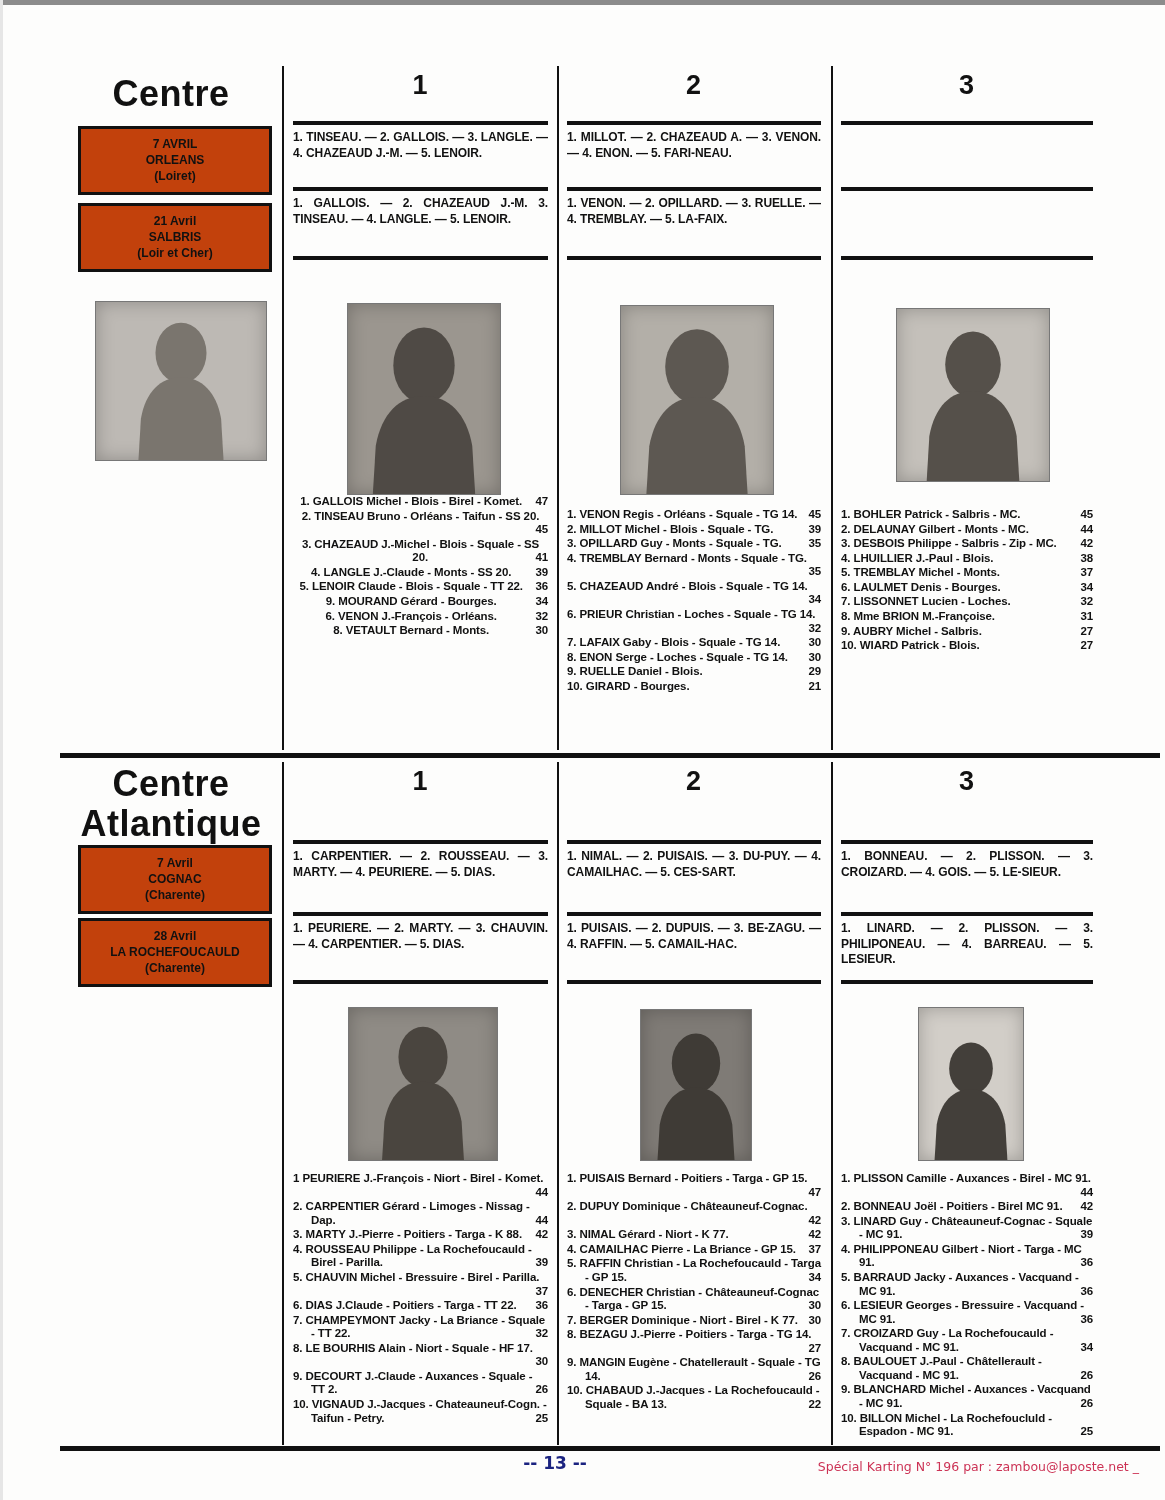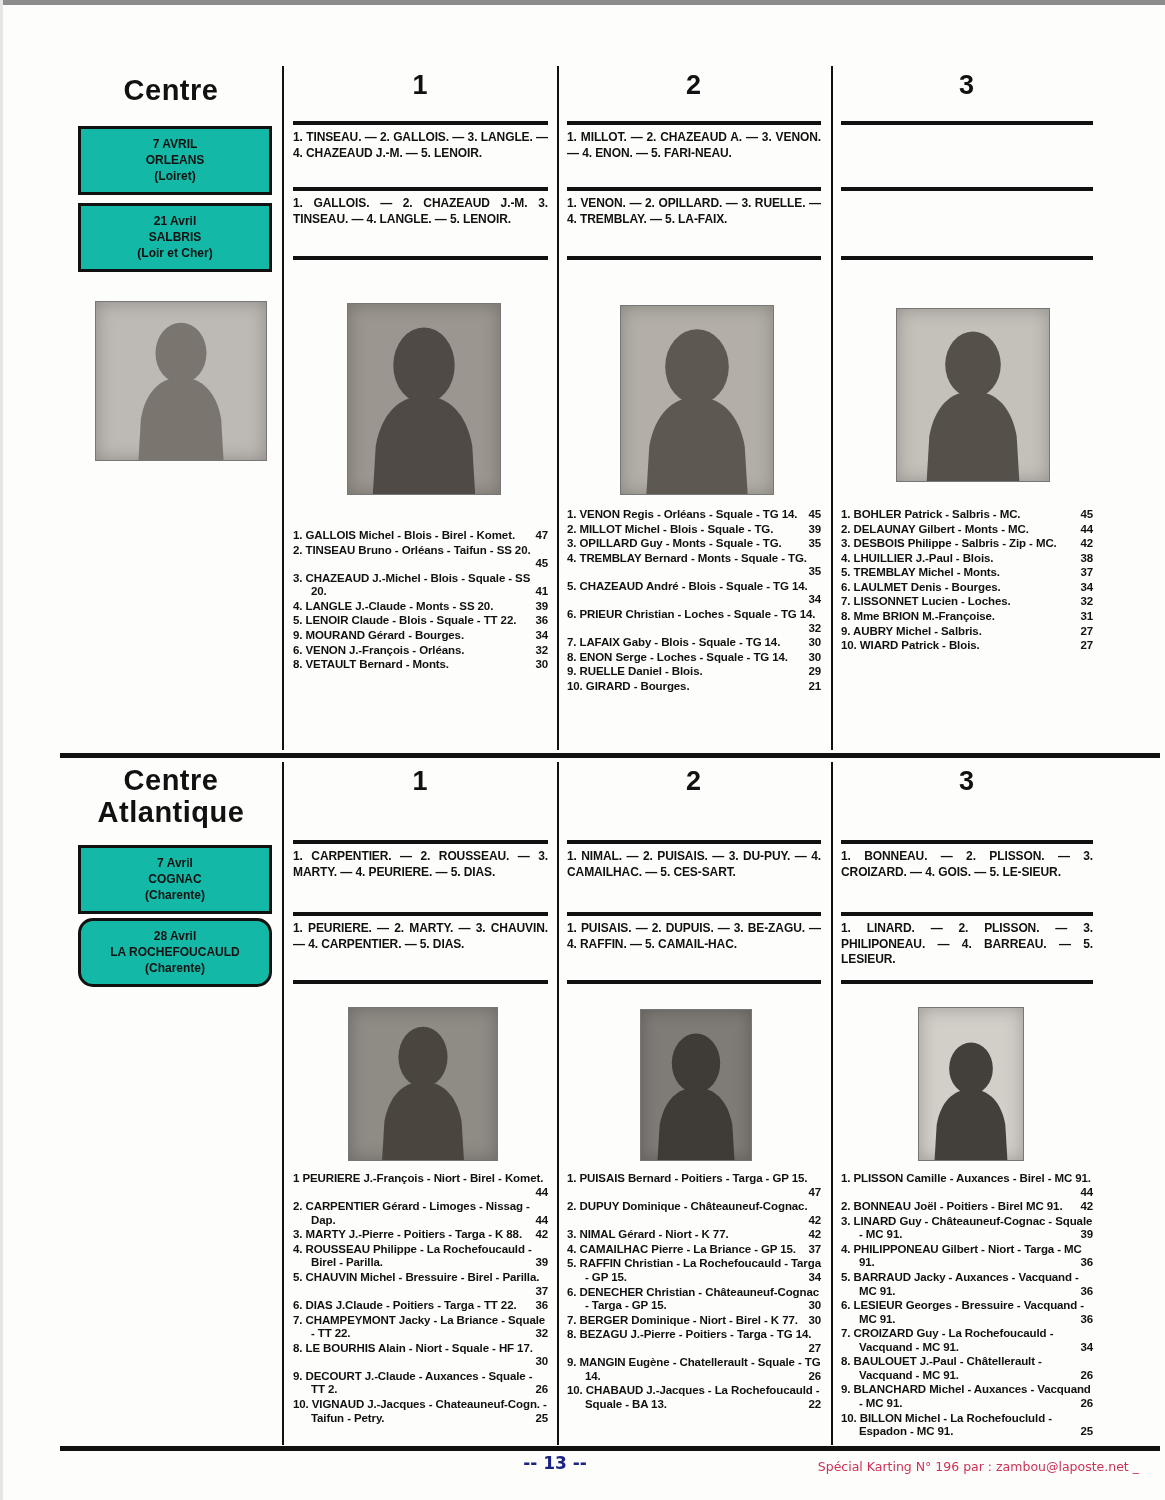--- a/index.html
+++ b/index.html
@@ -30,27 +30,27 @@
   .rule{height:4px;background:#111;}
   .s1-ruleA{top:121px;} .s1-ruleB{top:187px;} .s1-ruleC{top:256px;}
   .s2-ruleA{top:840px;} .s2-ruleB{top:912px;} .s2-ruleC{top:980px;}
 
   .race{font-size:12px;font-weight:bold;line-height:1.3;text-align:justify;letter-spacing:-0.1px;}
   .s1-race1{top:130px;} .s1-race2{top:196px;}
   .s2-race1{top:849px;} .s2-race2{top:921px;}
 
   
   .sec-title{position:absolute;left:62px;width:218px;text-align:center;
-             font-size:29px;font-weight:bold;letter-spacing:0.5px;line-height:1.12;}
+             font-size:36px;font-weight:bold;letter-spacing:0.5px;line-height:1.12;}
   .t1{top:74px;} .t2{top:764px;}
 
   
-  .ebox{position:absolute;left:78px;width:184px;border:3px solid #111;background:#14b8a6;
+  .ebox{position:absolute;left:78px;width:184px;border:3px solid #111;background:#c2410c;
         text-align:center;font-weight:bold;font-size:12px;line-height:1.35;padding:7px 2px;}
-  .eb1{top:126px;} .eb2{top:203px;} .eb3{top:845px;} .eb4{top:918px;border-radius:15px;}
+  .eb1{top:126px;} .eb2{top:203px;} .eb3{top:845px;} .eb4{top:918px;}
   .ebox span{display:block;}
 
   
   .photo{position:absolute;border:1px solid #777;box-shadow:inset 0 0 18px rgba(0,0,0,.25);}
   .photo svg{display:block;width:100%;height:100%;}
 
   .ch-cap{position:absolute;left:62px;top:463px;width:218px;text-align:center;line-height:1.18;}
   .ch-name{font-size:13.5px;font-weight:bold;}
   .ch-sub{font-size:12.5px;}
 
@@ -134,21 +134,21 @@
         <path d="M50 63 C33 63 21 75 17 97 L15 130 L85 130 L83 97 C79 75 67 63 50 63 Z" fill="currentColor"></path>
       </svg>
   </div>
   <div class="photo" style="left:896px;top:308px;width:152px;height:172px;background:#c4c0ba;color:#55504a;">
     <svg viewBox="0 0 100 130" preserveAspectRatio="xMidYMax meet">
         <ellipse cx="50" cy="42" rx="21" ry="25" fill="currentColor"></ellipse>
         <path d="M50 62 C33 62 21 74 17 96 L15 130 L85 130 L83 96 C79 74 67 62 50 62 Z" fill="currentColor"></path>
       </svg>
   </div>
 
-  <div class="abs list c1" style="top:529px;">
+  <div class="abs list c1" style="top:495px;text-align:center;">
       <div class="standing"><span>1. GALLOIS Michel - Blois - Birel - Komet.</span><span class="pts">47</span></div>
       <div class="standing"><span>2. TINSEAU Bruno - Orléans - Taifun - SS 20.</span><span class="pts">45</span></div>
       <div class="standing"><span>3. CHAZEAUD J.-Michel - Blois - Squale - SS 20.</span><span class="pts">41</span></div>
       <div class="standing"><span>4. LANGLE J.-Claude - Monts - SS 20.</span><span class="pts">39</span></div>
       <div class="standing"><span>5. LENOIR Claude - Blois - Squale - TT 22.</span><span class="pts">36</span></div>
       <div class="standing"><span>9. MOURAND Gérard - Bourges.</span><span class="pts">34</span></div>
       <div class="standing"><span>6. VENON J.-François - Orléans.</span><span class="pts">32</span></div>
       <div class="standing"><span>8. VETAULT Bernard - Monts.</span><span class="pts">30</span></div>
     </div>
   <div class="abs list c2" style="top:508px;">

